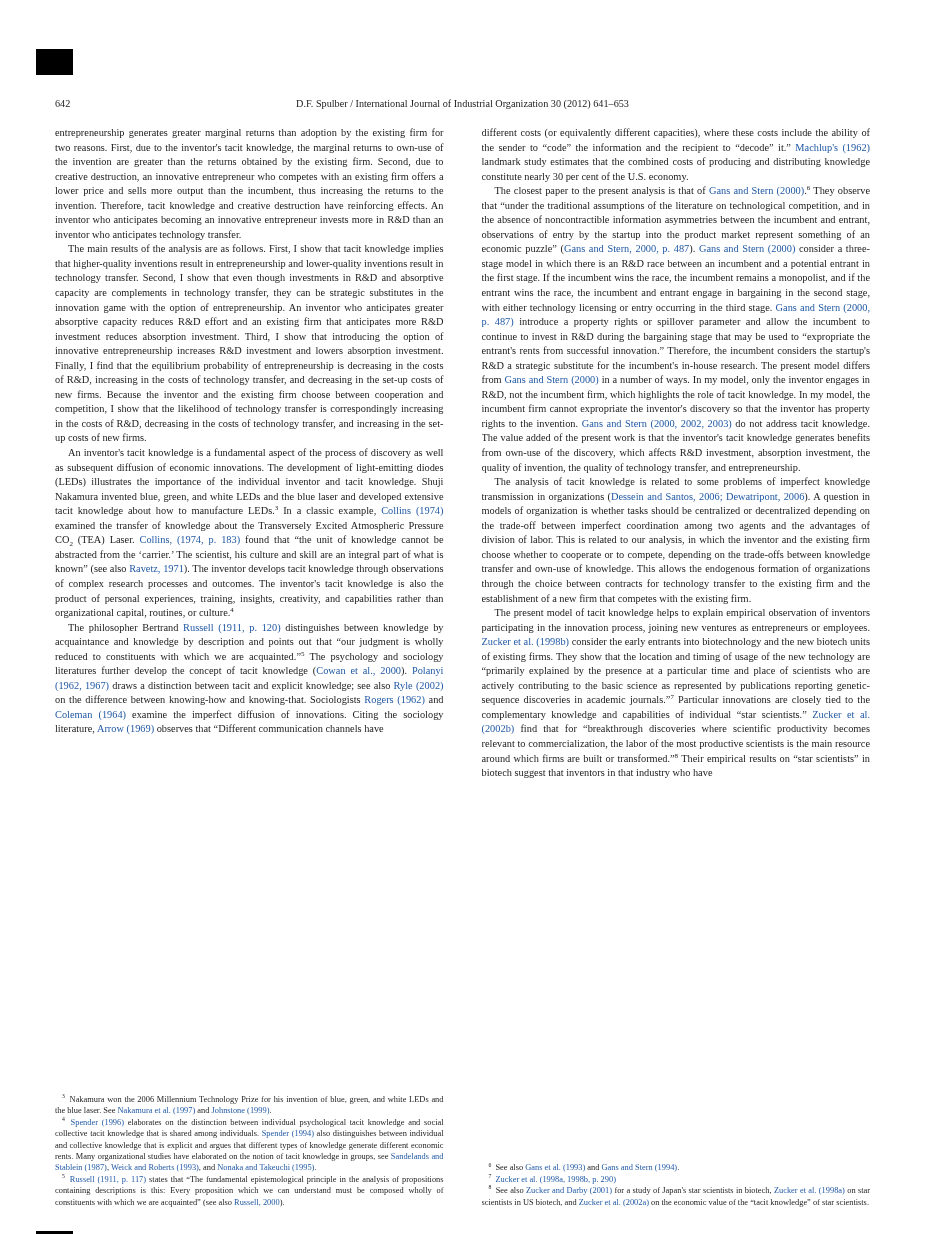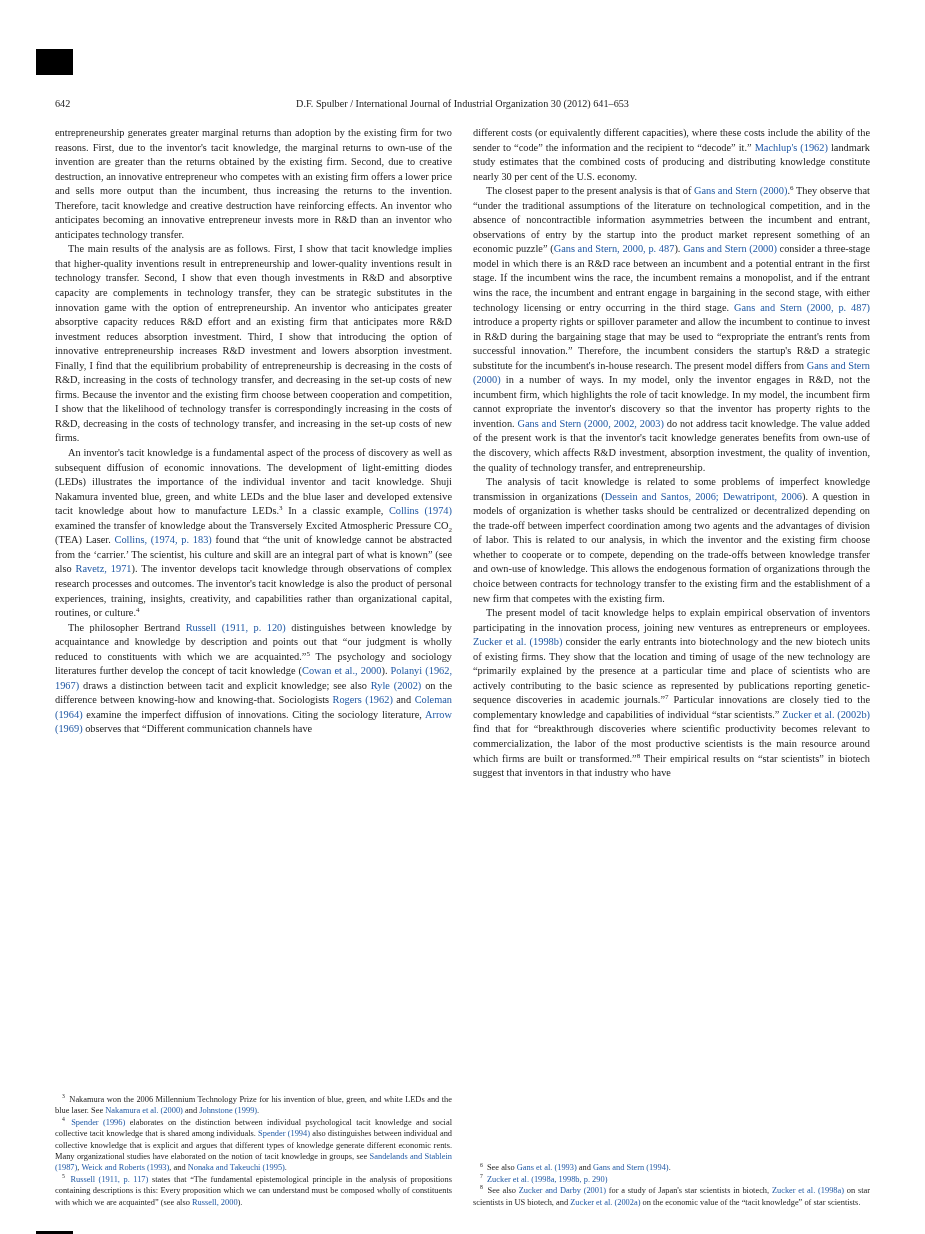--- a/index.html
+++ b/index.html
@@ -19,21 +19,21 @@
 
   .header {
     position: absolute; top: 56px; left: 55px; right: 55px; height: 14px;
     font-size: 10.2px; line-height: 14px;
   }
   .pagenum { position: absolute; left: 0; top: 0; font-style: normal; }
   .running-head { display: block; text-align: center; }
 
   .columns {
     position: absolute; top: 85px; left: 55px; width: 815px;
-    display: flex; gap: 21px;
+    display: flex; gap: 38px;
   }
   .col { width: 397px; height: 1082px; display: flex; flex-direction: column; overflow: hidden; }
 
   .body-text .para {
     margin: 0;
     font-size: 10.35px; line-height: 14.55px;
     text-align: justify;
     hyphens: auto; -webkit-hyphens: auto;
   }
   .para.indent { text-indent: 13px; }
@@ -66,21 +66,21 @@
 
   <div class="columns">
     <div class="col">
       <div class="body-text">
           <p class="para"><span>entrepreneurship generates greater marginal returns than adoption by the existing firm for two reasons. First, due to the inventor's tacit knowledge, the marginal returns to own-use of the invention are greater than the returns obtained by the existing firm. Second, due to creative destruction, an innovative entrepreneur who competes with an existing firm offers a lower price and sells more output than the incumbent, thus increasing the returns to the invention. Therefore, tacit knowledge and creative destruction have reinforcing effects. An inventor who anticipates becoming an innovative entrepreneur invests more in R&amp;D than an inventor who anticipates technology transfer.</span></p>
           <p class="para indent"><span>The main results of the analysis are as follows. First, I show that tacit knowledge implies that higher-quality inventions result in entrepreneurship and lower-quality inventions result in technology transfer. Second, I show that even though investments in R&amp;D and absorptive capacity are complements in technology transfer, they can be strategic substitutes in the innovation game with the option of entrepreneurship. An inventor who anticipates greater absorptive capacity reduces R&amp;D effort and an existing firm that anticipates more R&amp;D investment reduces absorption investment. Third, I show that introducing the option of innovative entrepreneurship increases R&amp;D investment and lowers absorption investment. Finally, I find that the equilibrium probability of entrepreneurship is decreasing in the costs of R&amp;D, increasing in the costs of technology transfer, and decreasing in the set-up costs of new firms. Because the inventor and the existing firm choose between cooperation and competition, I show that the likelihood of technology transfer is correspondingly increasing in the costs of R&amp;D, decreasing in the costs of technology transfer, and increasing in the set-up costs of new firms.</span></p>
           <p class="para indent"><span>An inventor's tacit knowledge is a fundamental aspect of the process of discovery as well as subsequent diffusion of economic innovations. The development of light-emitting diodes (LEDs) illustrates the importance of the individual inventor and tacit knowledge. Shuji Nakamura invented blue, green, and white LEDs and the blue laser and developed extensive tacit knowledge about how to manufacture LEDs.</span><sup>3</sup><span> In a classic example, </span><a class="cite" href="#">Collins (1974)</a><span> examined the transfer of knowledge about the Transversely Excited Atmospheric Pressure CO</span><sub>2</sub><span> (TEA) Laser. </span><a class="cite" href="#">Collins, (1974, p. 183)</a><span> found that “the unit of knowledge cannot be abstracted from the ‘carrier.’ The scientist, his culture and skill are an integral part of what is known” (see also </span><a class="cite" href="#">Ravetz, 1971</a><span>). The inventor develops tacit knowledge through observations of complex research processes and outcomes. The inventor's tacit knowledge is also the product of personal experiences, training, insights, creativity, and capabilities rather than organizational capital, routines, or culture.</span><sup>4</sup></p>
           <p class="para indent"><span>The philosopher Bertrand </span><a class="cite" href="#">Russell (1911, p. 120)</a><span> distinguishes between knowledge by acquaintance and knowledge by description and points out that “our judgment is wholly reduced to constituents with which we are acquainted.”</span><sup>5</sup><span> The psychology and sociology literatures further develop the concept of tacit knowledge (</span><a class="cite" href="#">Cowan et al., 2000</a><span>). </span><a class="cite" href="#">Polanyi (1962, 1967)</a><span> draws a distinction between tacit and explicit knowledge; see also </span><a class="cite" href="#">Ryle (2002)</a><span> on the difference between knowing-how and knowing-that. Sociologists </span><a class="cite" href="#">Rogers (1962)</a><span> and </span><a class="cite" href="#">Coleman (1964)</a><span> examine the imperfect diffusion of innovations. Citing the sociology literature, </span><a class="cite" href="#">Arrow (1969)</a><span> observes that “Different communication channels have</span></p>
         </div>
       <div class="fn">
-          <p class="para"><sup class="fn-marker">3</sup> <span>Nakamura won the 2006 Millennium Technology Prize for his invention of blue, green, and white LEDs and the blue laser. See </span><a class="cite" href="#">Nakamura et al. (2000)</a><span> and </span><a class="cite" href="#">Johnstone (1999)</a><span>.</span></p>
+          <p class="para"><sup class="fn-marker">3</sup> <span>Nakamura won the 2006 Millennium Technology Prize for his invention of blue, green, and white LEDs and the blue laser. See </span><a class="cite" href="#">Nakamura et al. (1997)</a><span> and </span><a class="cite" href="#">Johnstone (1999)</a><span>.</span></p>
           <p class="para"><sup class="fn-marker">4</sup> <a class="cite" href="#">Spender (1996)</a><span> elaborates on the distinction between individual psychological tacit knowledge and social collective tacit knowledge that is shared among individuals. </span><a class="cite" href="#">Spender (1994)</a><span> also distinguishes between individual and collective knowledge that is explicit and argues that different types of knowledge generate different economic rents. Many organizational studies have elaborated on the notion of tacit knowledge in groups, see </span><a class="cite" href="#">Sandelands and Stablein (1987)</a><span>, </span><a class="cite" href="#">Weick and Roberts (1993)</a><span>, and </span><a class="cite" href="#">Nonaka and Takeuchi (1995)</a><span>.</span></p>
           <p class="para"><sup class="fn-marker">5</sup> <a class="cite" href="#">Russell (1911, p. 117)</a><span> states that “The fundamental epistemological principle in the analysis of propositions containing descriptions is this: Every proposition which we can understand must be composed wholly of constituents with which we are acquainted” (see also </span><a class="cite" href="#">Russell, 2000</a><span>).</span></p>
         </div>
     </div>
     <div class="col">
       <div class="body-text">
           <p class="para"><span>different costs (or equivalently different capacities), where these costs include the ability of the sender to “code” the information and the recipient to “decode” it.” </span><a class="cite" href="#">Machlup's (1962)</a><span> landmark study estimates that the combined costs of producing and distributing knowledge constitute nearly 30 per cent of the U.S. economy.</span></p>
           <p class="para indent"><span>The closest paper to the present analysis is that of </span><a class="cite" href="#">Gans and Stern (2000)</a><span>.</span><sup>6</sup><span> They observe that “under the traditional assumptions of the literature on technological competition, and in the absence of noncontractible information asymmetries between the incumbent and entrant, observations of entry by the startup into the product market represent something of an economic puzzle” (</span><a class="cite" href="#">Gans and Stern, 2000, p. 487</a><span>). </span><a class="cite" href="#">Gans and Stern (2000)</a><span> consider a three-stage model in which there is an R&amp;D race between an incumbent and a potential entrant in the first stage. If the incumbent wins the race, the incumbent remains a monopolist, and if the entrant wins the race, the incumbent and entrant engage in bargaining in the second stage, with either technology licensing or entry occurring in the third stage. </span><a class="cite" href="#">Gans and Stern (2000, p. 487)</a><span> introduce a property rights or spillover parameter and allow the incumbent to continue to invest in R&amp;D during the bargaining stage that may be used to “expropriate the entrant's rents from successful innovation.” Therefore, the incumbent considers the startup's R&amp;D a strategic substitute for the incumbent's in-house research. The present model differs from </span><a class="cite" href="#">Gans and Stern (2000)</a><span> in a number of ways. In my model, only the inventor engages in R&amp;D, not the incumbent firm, which highlights the role of tacit knowledge. In my model, the incumbent firm cannot expropriate the inventor's discovery so that the inventor has property rights to the invention. </span><a class="cite" href="#">Gans and Stern (2000, 2002, 2003)</a><span> do not address tacit knowledge. The value added of the present work is that the inventor's tacit knowledge generates benefits from own-use of the discovery, which affects R&amp;D investment, absorption investment, the quality of invention, the quality of technology transfer, and entrepreneurship.</span></p>
           <p class="para indent"><span>The analysis of tacit knowledge is related to some problems of imperfect knowledge transmission in organizations (</span><a class="cite" href="#">Dessein and Santos, 2006; Dewatripont, 2006</a><span>). A question in models of organization is whether tasks should be centralized or decentralized depending on the trade-off between imperfect coordination among two agents and the advantages of division of labor. This is related to our analysis, in which the inventor and the existing firm choose whether to cooperate or to compete, depending on the trade-offs between knowledge transfer and own-use of knowledge. This allows the endogenous formation of organizations through the choice between contracts for technology transfer to the existing firm and the establishment of a new firm that competes with the existing firm.</span></p>
           <p class="para indent"><span>The present model of tacit knowledge helps to explain empirical observation of inventors participating in the innovation process, joining new ventures as entrepreneurs or employees. </span><a class="cite" href="#">Zucker et al. (1998b)</a><span> consider the early entrants into biotechnology and the new biotech units of existing firms. They show that the location and timing of usage of the new technology are “primarily explained by the presence at a particular time and place of scientists who are actively contributing to the basic science as represented by publications reporting genetic-sequence discoveries in academic journals.”</span><sup>7</sup><span> Particular innovations are closely tied to the complementary knowledge and capabilities of individual “star scientists.” </span><a class="cite" href="#">Zucker et al. (2002b)</a><span> find that for “breakthrough discoveries where scientific productivity becomes relevant to commercialization, the labor of the most productive scientists is the main resource around which firms are built or transformed.”</span><sup>8</sup><span> Their empirical results on “star scientists” in biotech suggest that inventors in that industry who have</span></p>

